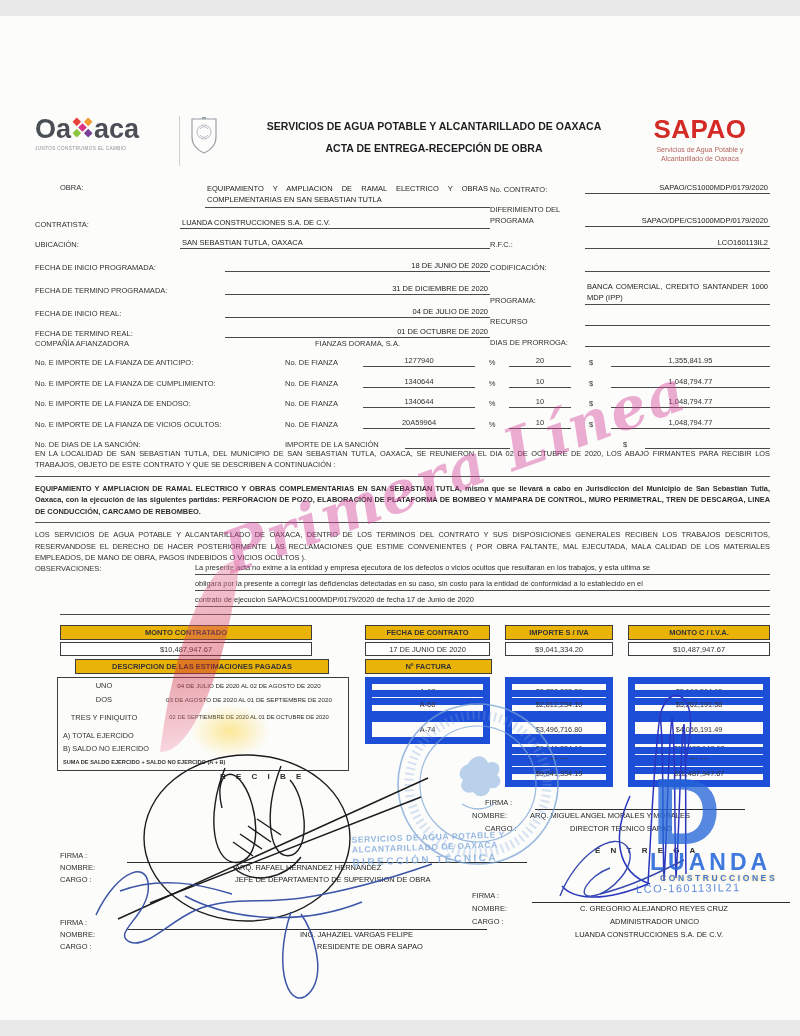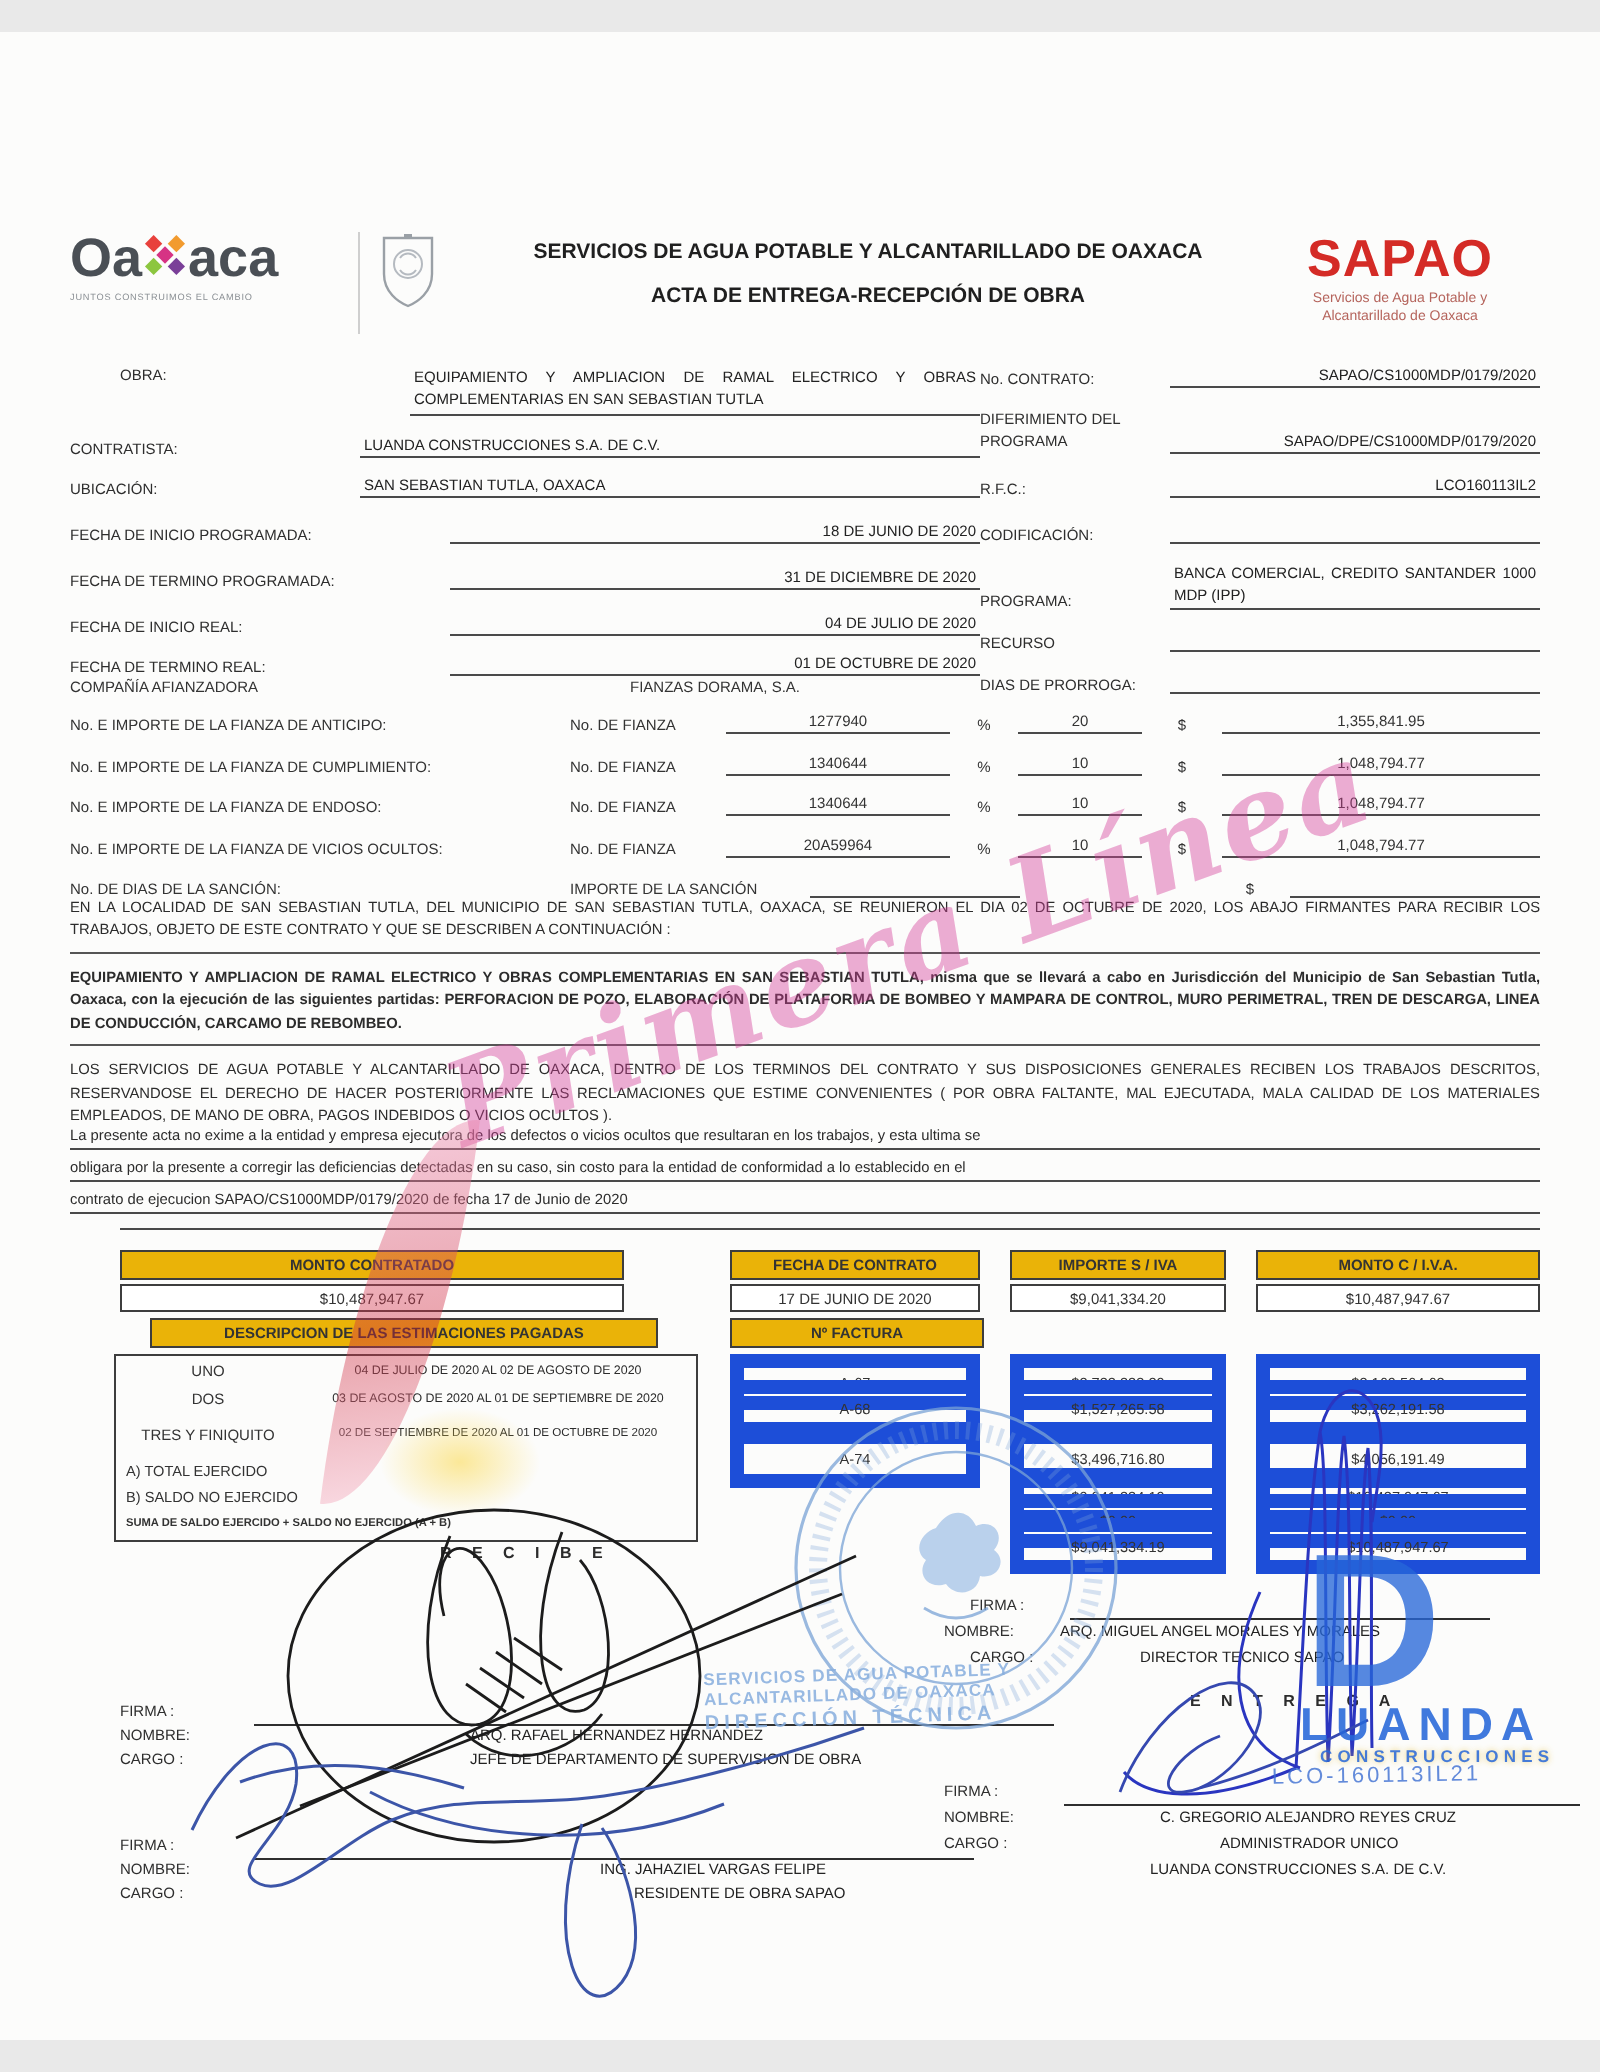--- a/index.html
+++ b/index.html
@@ -243,20 +243,21 @@
     </div>
   </div>
 
   <div class="abs paras">
     <div class="para">EN LA LOCALIDAD DE SAN SEBASTIAN TUTLA, DEL MUNICIPIO DE SAN SEBASTIAN TUTLA, OAXACA, SE REUNIERON EL DIA 02 DE OCTUBRE DE 2020, LOS ABAJO FIRMANTES PARA RECIBIR LOS TRABAJOS, OBJETO DE ESTE CONTRATO Y QUE SE DESCRIBEN A CONTINUACIÓN :</div>
     <div class="para bold">EQUIPAMIENTO Y AMPLIACION DE RAMAL ELECTRICO Y OBRAS COMPLEMENTARIAS EN SAN SEBASTIAN TUTLA, misma que se llevará a cabo en Jurisdicción del Municipio de San Sebastian Tutla, Oaxaca, con la ejecución de las siguientes partidas: PERFORACION DE POZO, ELABORACIÓN DE PLATAFORMA DE BOMBEO Y MAMPARA DE CONTROL, MURO PERIMETRAL, TREN DE DESCARGA, LINEA DE CONDUCCIÓN, CARCAMO DE REBOMBEO.</div>
     <div class="para nob">LOS SERVICIOS DE AGUA POTABLE Y ALCANTARILLADO DE OAXACA, DENTRO DE LOS TERMINOS DEL CONTRATO Y SUS DISPOSICIONES GENERALES RECIBEN LOS TRABAJOS DESCRITOS, RESERVANDOSE EL DERECHO DE HACER POSTERIORMENTE LAS RECLAMACIONES QUE ESTIME CONVENIENTES ( POR OBRA FALTANTE, MAL EJECUTADA, MALA CALIDAD DE LOS MATERIALES EMPLEADOS, DE MANO DE OBRA, PAGOS INDEBIDOS O VICIOS OCULTOS ).</div>
   </div>
 
   <div class="abs obs">
+    <div class="obs-label">OBSERVACIONES:</div>
     <div class="obs-lines">
       <div class="obs-line">La presente acta no exime a la entidad y empresa ejecutora de los defectos o vicios ocultos que resultaran en los trabajos, y esta ultima se</div>
       <div class="obs-line">obligara por la presente a corregir las deficiencias detectadas en su caso, sin costo para la entidad de conformidad a lo establecido en el</div>
       <div class="obs-line">contrato de ejecucion SAPAO/CS1000MDP/0179/2020 de fecha 17 de Junio de 2020</div>
     </div>
   </div>
   <div class="abs obs-closer"></div>
 
   <div class="abs" style="top:609px;left:35px;width:735px;height:34px;">
     <div class="abs" style="left:25px;width:252px;top:0;">
@@ -300,21 +301,21 @@
     </div>
 
     <div class="abs" style="left:330px;width:125px;top:18px;height:92px;">
       <div class="cell" style="top:0;height:14px;">A-67</div>
       <div class="cell" style="top:13px;height:14px;">A-68</div>
       <div class="cell" style="top:38px;height:15px;">A-74</div>
     </div>
 
     <div class="abs" style="left:470px;width:108px;top:18px;height:92px;">
       <div class="cell" style="top:0;height:14px;">$2,732,383.29</div>
-      <div class="cell" style="top:13px;height:14px;">$1,527,265.58</div>
+      <div class="cell" style="top:13px;height:14px;">$2,812,234.10</div>
       <div class="cell" style="top:38px;height:15px;">$3,496,716.80</div>
       <div class="cell" style="top:57px;height:14px;">$9,041,334.19</div>
       <div class="cell" style="top:70px;height:13px;">$0.00</div>
       <div class="cell" style="top:82px;height:14px;">$9,041,334.19</div>
     </div>
 
     <div class="abs" style="left:593px;width:142px;top:18px;height:92px;">
       <div class="cell" style="top:0;height:14px;">$3,169,564.62</div>
       <div class="cell" style="top:13px;height:14px;">$3,262,191.58</div>
       <div class="cell" style="top:38px;height:15px;">$4,056,191.49</div>

